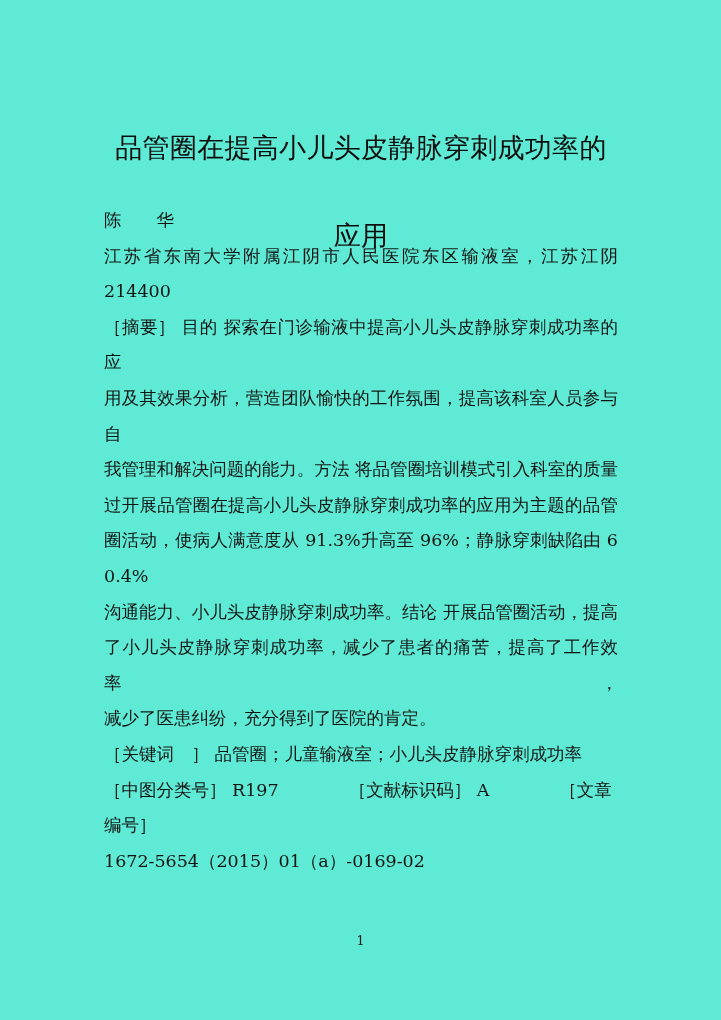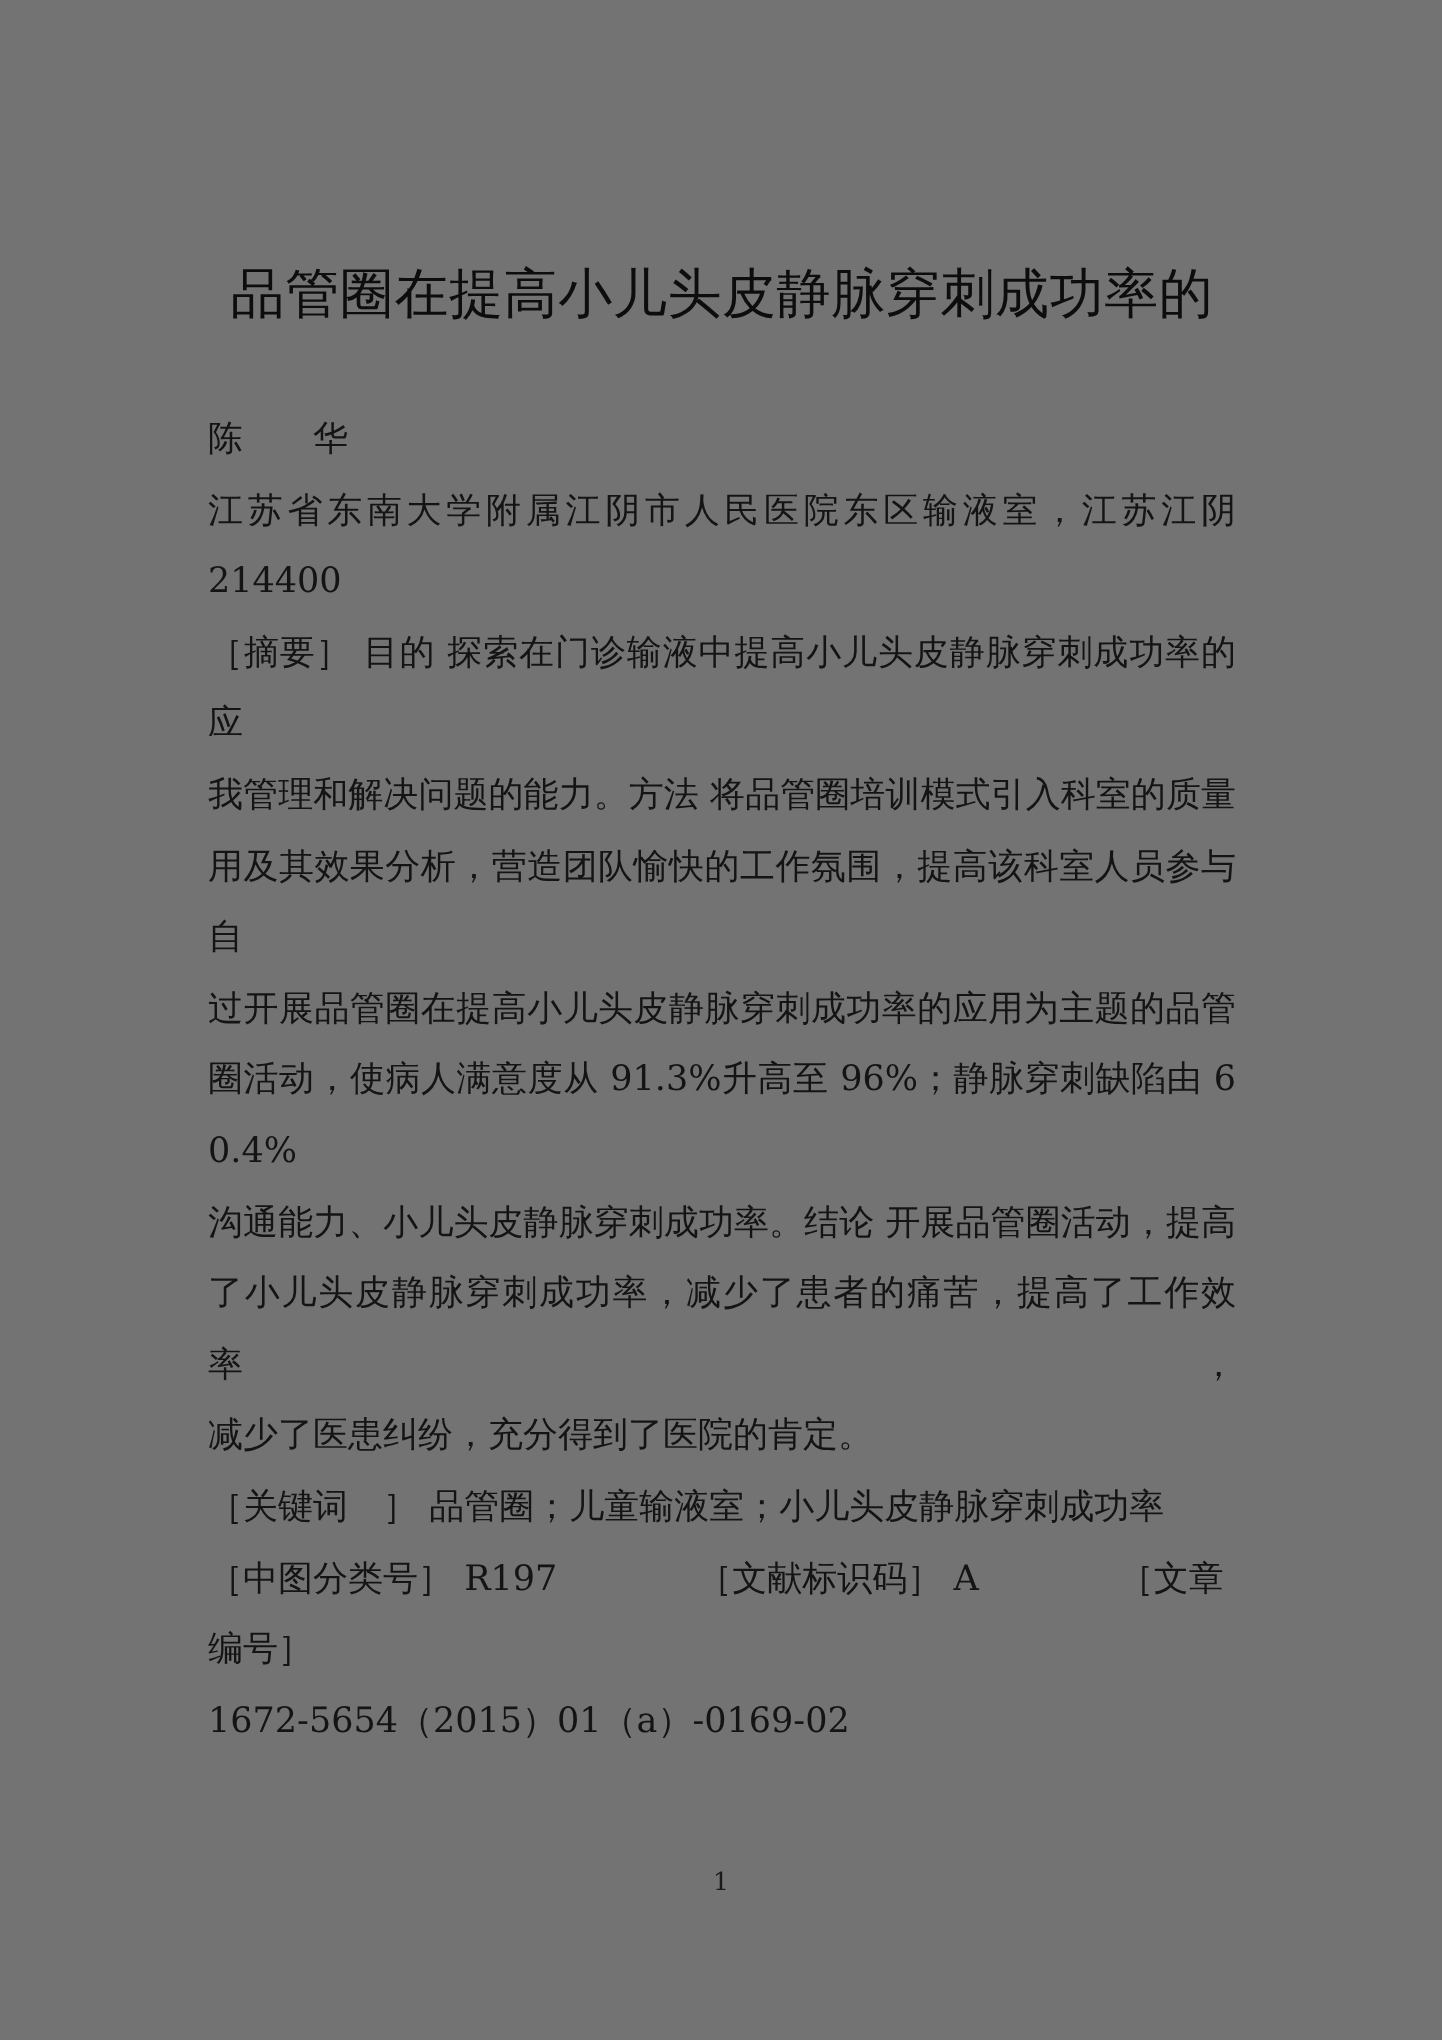--- a/index.html
+++ b/index.html
@@ -16,21 +16,21 @@
     color: #141414;
     -webkit-font-smoothing: antialiased;
   }
 
   .page {
     position: absolute;
     left: 0;
     top: 0;
     width: 721px;
     height: 1020px;
-    background: #737373;
+    background: #5eead4;
     overflow: hidden;
   }
 
   
   .doc-title {
     position: absolute;
     left: 104px;
     top: 82px;
     width: 514px;
     text-align: center;
@@ -85,32 +85,33 @@
     color: #1a1a1a;
   }
 </style>
 </head>
 <body>
 
 <div class="page">
 
   <div class="doc-title">
     <div>品管圈在提高小儿头皮静脉穿刺成功率的</div>
+    <div>应用</div>
   </div>
 
   <div class="body-block">
 
     <div class="line plain">陈　　华</div>
 
     <div class="line stretch">江苏省东南大学附属江阴市人民医院东区输液室，江苏江阴</div>
     <div class="line plain">214400</div>
 
     <div class="line stretch">［摘要］ 目的 探索在门诊输液中提高小儿头皮静脉穿刺成功率的应</div>
+    <div class="line stretch">用及其效果分析，营造团队愉快的工作氛围，提高该科室人员参与自</div>
     <div class="line stretch">我管理和解决问题的能力。方法 将品管圈培训模式引入科室的质量</div>
-    <div class="line stretch">用及其效果分析，营造团队愉快的工作氛围，提高该科室人员参与自</div>
     <div class="line stretch">过开展品管圈在提高小儿头皮静脉穿刺成功率的应用为主题的品管</div>
     <div class="line stretch">圈活动，使病人满意度从 91.3%升高至 96%；静脉穿刺缺陷由 60.4%</div>
     <div class="line stretch">沟通能力、小儿头皮静脉穿刺成功率。结论 开展品管圈活动，提高</div>
     <div class="line stretch">了小儿头皮静脉穿刺成功率，减少了患者的痛苦，提高了工作效率，</div>
     <div class="line plain">减少了医患纠纷，充分得到了医院的肯定。</div>
 
     <div class="line plain">［关键词　］ 品管圈；儿童输液室；小儿头皮静脉穿刺成功率</div>
 
     <div class="line plain">［中图分类号］ R197　　　　［文献标识码］ A　　　　［文章编号］</div>
     <div class="line plain">1672-5654（2015）01（a）-0169-02</div>

